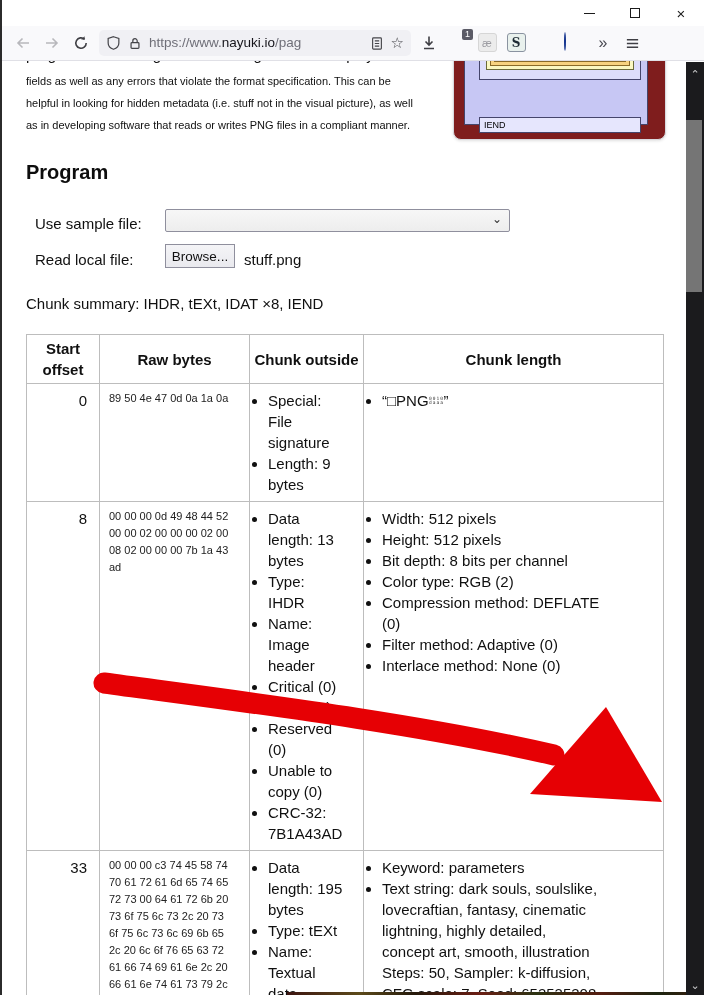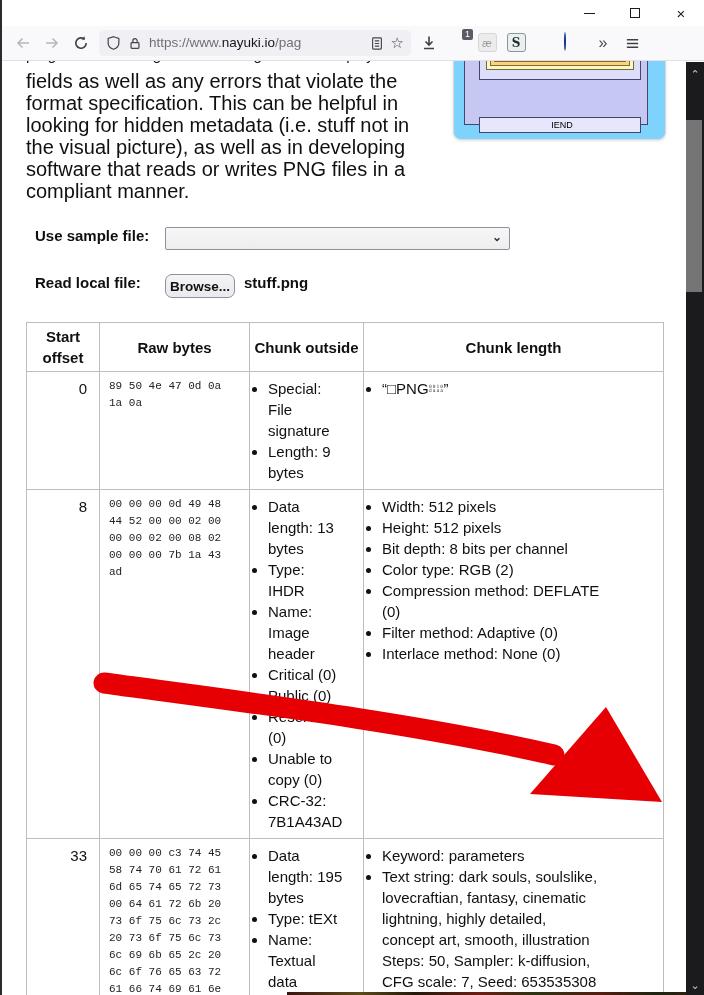--- a/index.html
+++ b/index.html
@@ -47,50 +47,50 @@
        radial-gradient(ellipse 7px 5px at 50% 68%, #e9c79b 98%, rgba(0,0,0,0) 100%),
        radial-gradient(circle at 50% 40%, #a9713a, #7c4a1c); }
   #globe-ball { width:19px; height:19px; border-radius:50%; margin:auto;
      background: radial-gradient(circle at 35% 30%, #7aa3f5, #2a52cf 60%, #122f85);
      border:1px solid #16368f; }
   .glyph-btn { font-size:16px; color:#4a4a52; }
   
   #content { position:absolute; top:61px; left:0; right:0; bottom:0; background:#fff; overflow:hidden; }
   #clipped-line { height:5px; overflow:hidden; margin-left:24px; width:420px; }
   #clipped-line span { display:block; margin-top:-17px; font-size:15px; line-height:22px; color:#101010; }
-  #intro-para { margin:4px 0 0 24px; width:398px; font-size:20px; line-height:22px; color:#101010; }
+  #intro-para { margin:4px 0 0 24px; width:398px; font-size:11px; line-height:22px; color:#101010; }
   #program-heading { margin:25px 0 0 24px; font-size:20px; font-weight:bold; color:#0d0d0d; }
   #io-form { margin:25px 0 0 33px; font-size:15px; }
-  .form-row { display:flex; align-items:flex-start; margin-bottom:24px;font-weight:bold; }
+  .form-row { display:flex; align-items:flex-end; margin-bottom:12px; }
   .form-label { width:130px; flex:0 0 auto; }
   #sample-select { width:345px; height:23px; background:linear-gradient(#f7f7f7,#ededed);
      border:1px solid #8f8f9d; border-radius:2px; position:relative; }
   #sample-select .chev { position:absolute; right:7px; top:2px; font-size:12px; color:#333; }
   #browse-button { width:70px; height:24px; background:linear-gradient(#f4f4f7,#e9e9ee);
-     border:1px solid #8f8f9d; border-radius:7px; font-size:13.5px; color:#111;
+     border:1px solid #8f8f9d; border-radius:0; font-size:13.5px; color:#111;
      display:flex; align-items:center; justify-content:center; }
   #file-name { margin-left:9px; }
   #chunk-summary { margin:27px 0 0 24px; font-size:15px; }
   
   #chunk-table { margin:22px 0 0 24px; border-collapse:collapse; table-layout:fixed; width:637px; font-size:15px; }
   #chunk-table th, #chunk-table td { border:1px solid #bdbdbd; vertical-align:top; }
   #chunk-table th { font-weight:bold; text-align:center; vertical-align:middle; padding:3px 2px; line-height:21px; height:48px; }
   col.c-offset{width:73px;} col.c-raw{width:150px;} col.c-out{width:114px;} col.c-in{width:300px;}
   td.offset { text-align:right; padding:6px 12px 6px 2px; line-height:21px; }
   td.raw { padding:6px 18px 6px 9px; }
-  td.raw div { font-family:Liberation Mono, monospace; font-size:11px; line-height:17px; white-space:pre-wrap; color:#222; }
+  td.raw div { font-family:Liberation Sans, sans-serif; font-size:11px; line-height:17px; white-space:pre-wrap; color:#222; }
   td.outside { padding:6px 20px 6px 2px; }
   td.inside  { padding:6px 62px 6px 2px; }
   #chunk-table ul { margin:0; padding-left:16px; list-style:disc outside; }
   #chunk-table li { line-height:21px; }
   .ctl { display:inline-block; font-family:"DejaVu Sans Mono", monospace; font-size:4.5px;
          line-height:4px; vertical-align:baseline; margin:0 0.5px; transform:translateY(-2px); color:#333; }
   
   #png-diagram-card { position:absolute; left:451px; top:-46px; width:213px; height:125px;
-     background:#7dd3fc; border:1px solid #d9d9de; border-radius:8px; box-shadow:0 1px 3px rgba(0,0,0,.12);text-align:center; }
+     background:#7f1d1d; border:1px solid #d9d9de; border-radius:8px; box-shadow:0 1px 3px rgba(0,0,0,.12); }
   #diagram-purple { position:absolute; left:10px; right:17px; top:6px; height:103px;
      background:#c7c7f4; border:1px solid #45456b; }
   #diagram-lightbox { position:absolute; left:14px; width:162px; top:4px; height:53px;
      background:#dedefb; border:1px solid #45456b; }
   #diagram-y1 { position:absolute; left:6px; right:6px; top:-2px; bottom:9px; background:#fbf8c2; border:1px solid #6b6b3a; }
   #diagram-y2 { position:absolute; left:3px; right:3px; top:-2px; bottom:3px; background:#f7d280; border:1px solid #8a6a28; }
   #diagram-y3 { position:absolute; left:3px; right:3px; top:-2px; bottom:3px; background:#fcdd9b; border:1px solid #8a6a28; }
   #diagram-iend { position:absolute; left:14px; width:162px; top:94px; height:16px;
      background:#e6e6fd; border:1px solid #45456b; font-size:9px; line-height:14px; padding-left:4px; color:#000; }
   
@@ -206,35 +206,37 @@
         <div id="diagram-y1">
           <div id="diagram-y2">
             <div id="diagram-y3"></div>
           </div>
         </div>
       </div>
       <div id="diagram-iend">IEND</div>
     </div>
   </div>
 
+  <h2 id="program-heading">Program</h2>
 
   <div id="io-form">
     <div class="form-row">
       <span class="form-label">Use sample file:</span>
       <span id="sample-select">
           <span class="chev">⌄</span>
         </span>
     </div>
     <div class="form-row">
       <span class="form-label">Read local file:</span>
       <span id="browse-button">Browse...</span>
       <span id="file-name">stuff.png</span>
     </div>
   </div>
 
+  <div id="chunk-summary">Chunk summary: IHDR, tEXt, IDAT ×8, IEND</div>
 
   <table id="chunk-table">
     <colgroup>
         <col class="c-offset">
         <col class="c-raw">
         <col class="c-out">
         <col class="c-in">
       </colgroup>
     <thead>
         <tr id="chunk-table-head">

